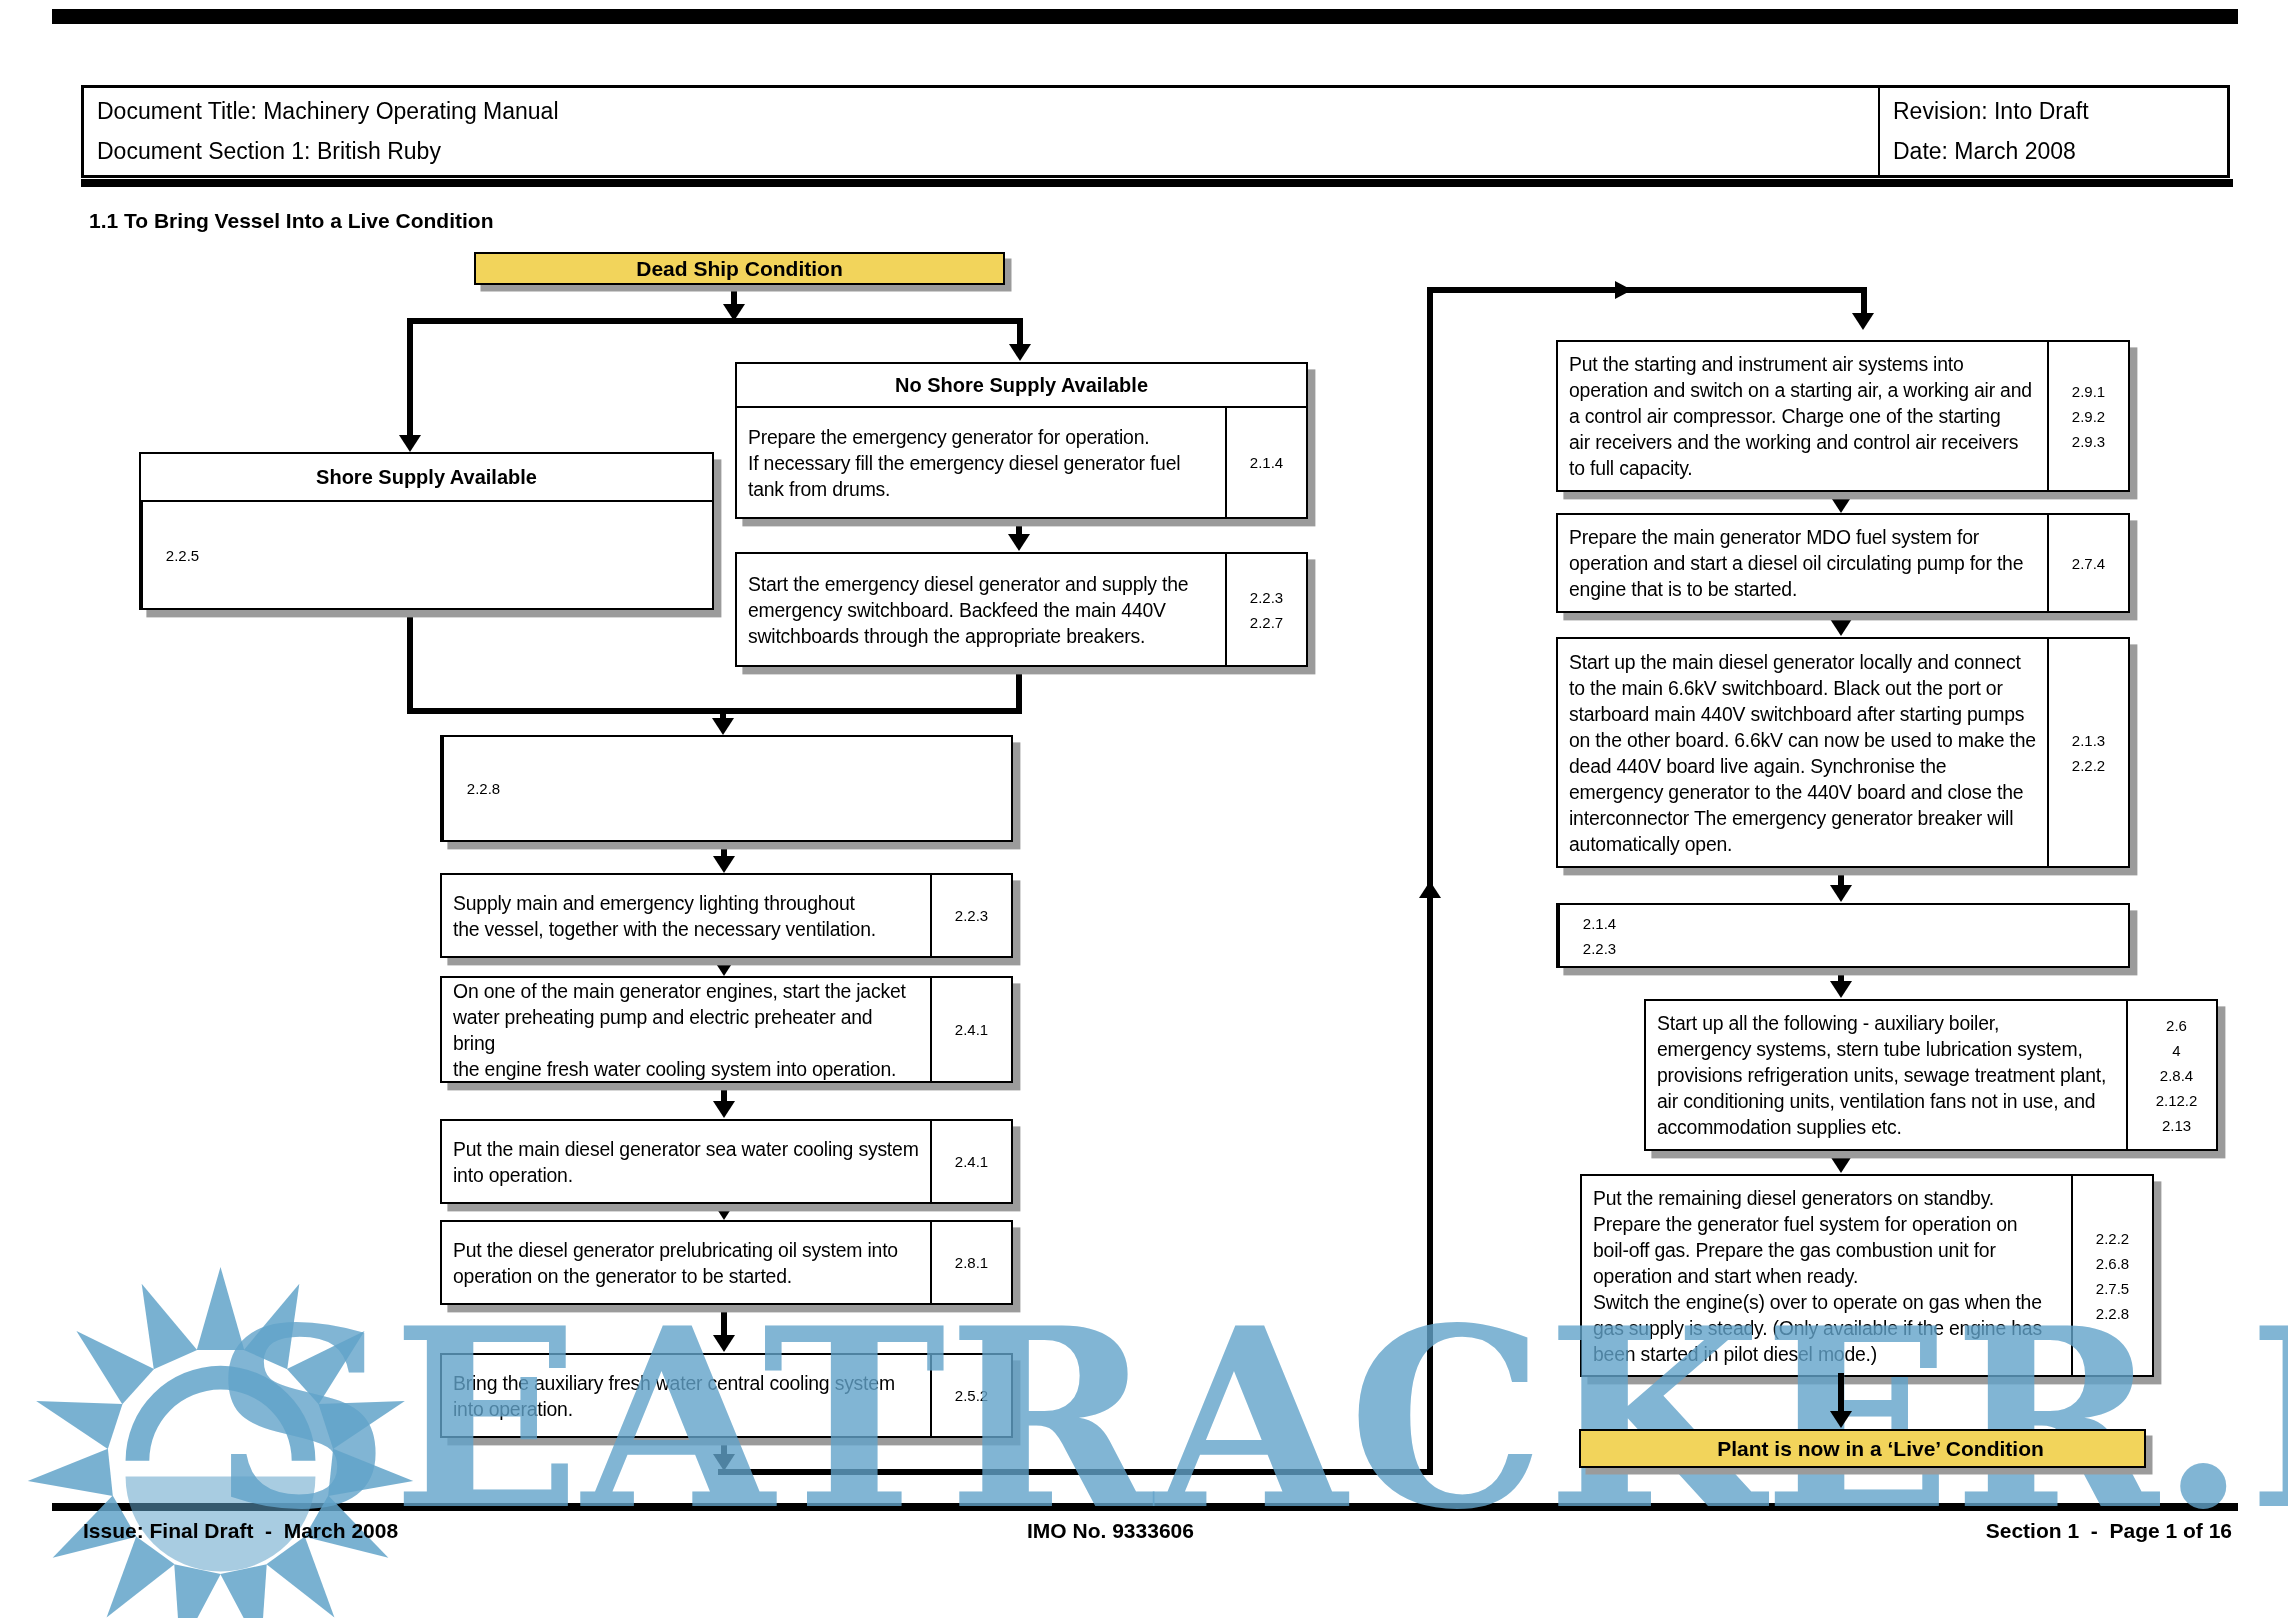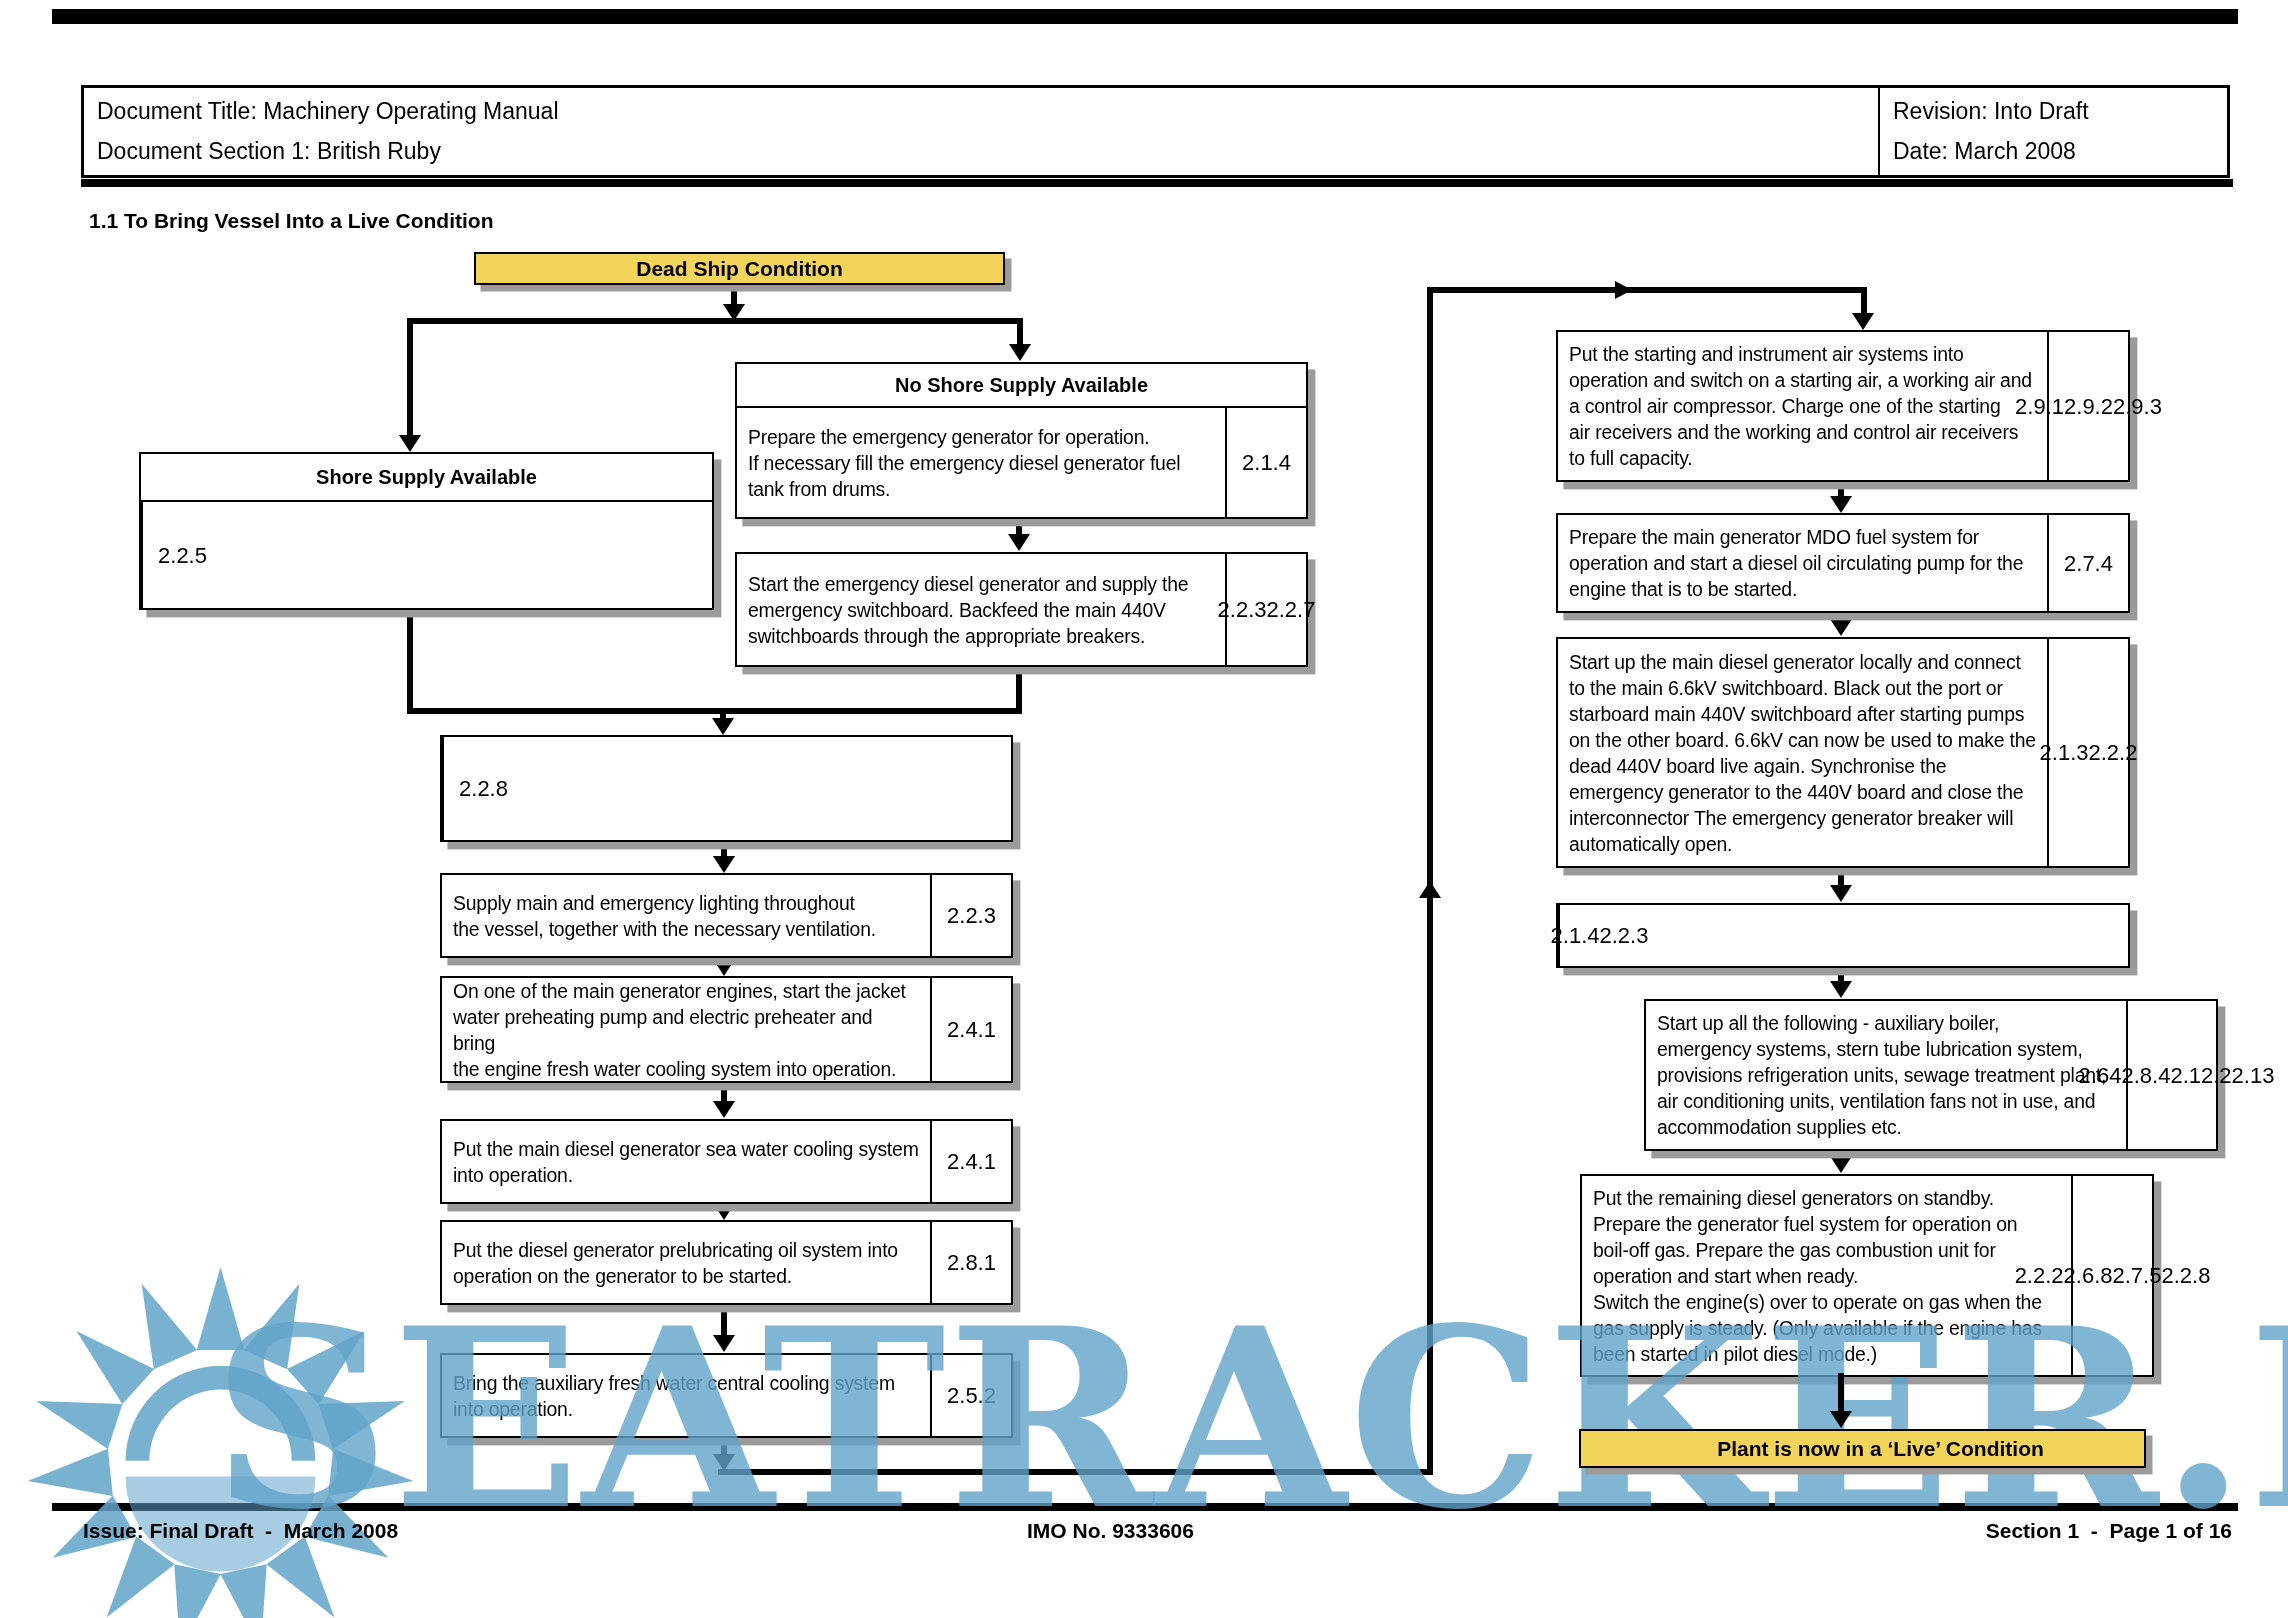--- a/index.html
+++ b/index.html
@@ -12,21 +12,21 @@
   .hdrcell.left{width:1768px;border-right:2.8px solid #000;}
   .hdrcell.right{flex:1;}
   .sectitle{position:absolute;left:89px;top:209px;font-size:21px;font-weight:bold;}
   
   .box{position:absolute;background:#fff;border:2.8px solid #000;box-shadow:7.4px 7.4px 0 #9b9b9b;display:flex;z-index:2;}
   .box.col{flex-direction:column;}
   .btitle{border-bottom:2.8px solid #000;font-weight:bold;font-size:20px;display:flex;align-items:center;justify-content:center;flex:none;}
   .brow{display:flex;flex:1;min-height:0;}
   .txt{flex:1;padding:5.5px 11px;font-size:19.4px;line-height:26px;display:flex;align-items:center;letter-spacing:-0.2px;}
   .txt span{white-space:pre-line;}
-  .ref{border-left:2.8px solid #000;width:79px;flex:none;display:flex;flex-direction:row;justify-content:center;align-items:center;font-size:22px;line-height:25px;}
+  .ref{border-left:2.8px solid #000;width:79px;flex:none;display:flex;flex-direction:column;justify-content:center;align-items:center;font-size:15px;line-height:25px;}
   .ref span{display:block;text-align:center;}
   .ybox{position:absolute;background:#F2D45B;border:2.8px solid #000;box-shadow:6.5px 6.5px 0 #9b9b9b;
         display:flex;align-items:center;justify-content:center;font-weight:bold;font-size:21px;z-index:2;}
   
   .vl{position:absolute;width:5.5px;background:#000;z-index:1;}
   .hl{position:absolute;height:5.5px;background:#000;z-index:1;}
   .ad{position:absolute;width:0;height:0;border-left:11px solid transparent;border-right:11px solid transparent;border-top:17.5px solid #000;z-index:1;}
   .au{position:absolute;width:0;height:0;border-left:11px solid transparent;border-right:11px solid transparent;border-bottom:17.5px solid #000;z-index:1;}
   .ar{position:absolute;width:0;height:0;border-top:9.2px solid transparent;border-bottom:9.2px solid transparent;border-left:17.5px solid #000;z-index:1;}
   
@@ -182,21 +182,21 @@
   <div class="vl" style="left:721px;top:1434px;height:20px;"></div>
   <div class="ad" style="left:713px;top:1454px;"></div>
   <div class="hl" style="left:718px;top:1469px;width:714px;"></div>
   <div class="vl" style="left:1427px;top:287px;height:1188px;"></div>
   <div class="au" style="left:1419px;top:881px;"></div>
   <div class="hl" style="left:1427px;top:287px;width:439px;"></div>
   <div class="ar" style="left:1615px;top:281px;"></div>
   <div class="vl" style="left:1861px;top:287px;height:27px;"></div>
   <div class="ad" style="left:1852px;top:313px;"></div>
 
-  <div class="box" style="left:1556px;top:330px;width:570px;height:148px;">
+  <div class="box" style="left:1556px;top:340px;width:570px;height:148px;">
     <div class="txt">
         <span>Put the starting and instrument air systems into
 operation and switch on a starting air, a working air and
 a control air compressor. Charge one of the starting
 air receivers and the working and control air receivers
 to full capacity.</span>
       </div>
     <div class="ref">
       <span>2.9.1</span>
       <span>2.9.2</span>

